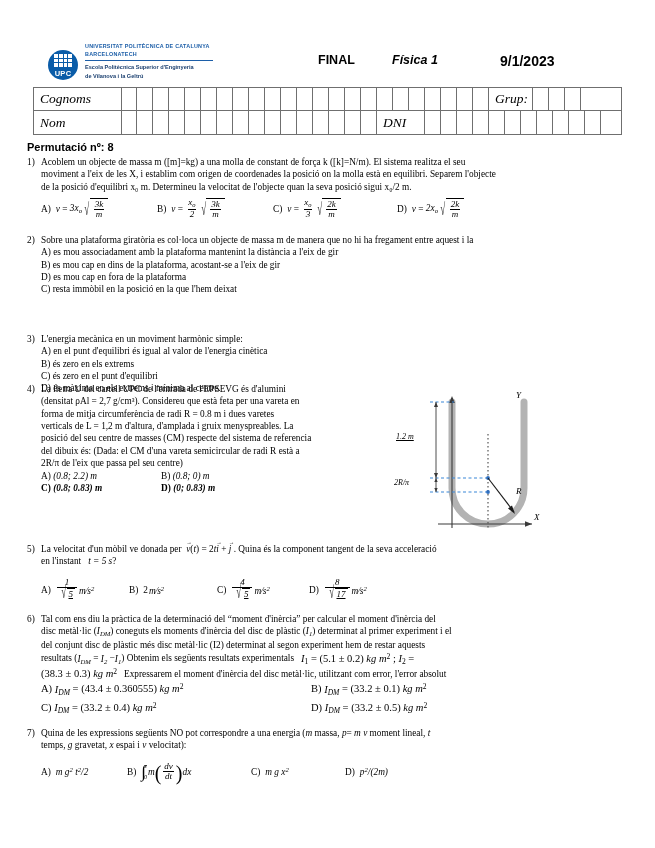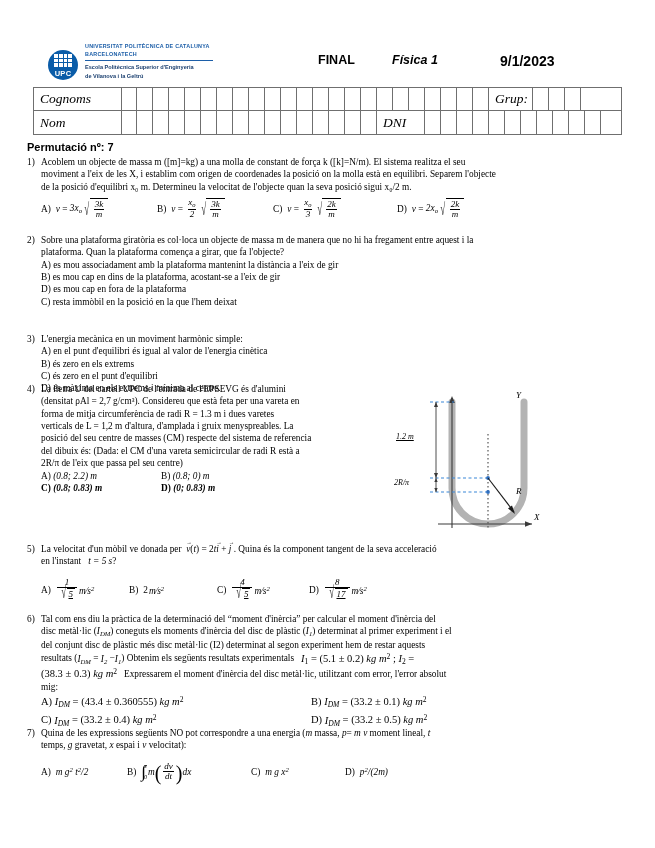--- a/index.html
+++ b/index.html
@@ -384,21 +384,21 @@
       <div class="fgcell" style="width:16px"></div>
       <div class="fgcell" style="width:16px"></div>
       <div class="fgcell" style="width:16px"></div>
       <div class="fgcell" style="width:16px"></div>
       <div class="fgcell" style="width:16px"></div>
       <div class="fgcell" style="width:16px"></div>
       <div class="fgcell" style="width:16px"></div>
     </div>
   </div>
 
-  <div class="perm">Permutació nº: 7</div>
+  <div class="perm">Permutació nº: 8</div>
 
   <div class="qblock" style="left:27px; top:156px; width:600px;">
     <div class="qnum">1)</div>
     <div class="qbody">
       <div>Acoblem un objecte de massa   m    ([m]=kg) a una molla de constant de força   k   ([k]=N/m). El sistema realitza el seu</div>
       <div>moviment a l'eix de les X,  i establim com origen de coordenades la posició on la molla està en equilibri. Separem l'objecte</div>
       <div>de la posició d'equilibri   x₀ m. Determineu la velocitat de l'objecte quan la seva posició sigui x₀/2 m.</div>
     </div>
   </div>
 
@@ -452,21 +452,20 @@
               <span class="den"><span class="it">m</span></span>
             </span></span>
         </span>
     </div>
   </div>
 
   <div class="qblock" style="left:27px; top:234px; width:600px;">
     <div class="qnum">2)</div>
     <div class="qbody">
       <div>Sobre una plataforma giratòria es col·loca un objecte de massa m de manera que no hi ha fregament entre aquest i la</div>
-      <div>plataforma. Quan la plataforma comença a girar, que fa l'objecte?</div>
     </div>
     <div class="opt-line">
       <span>A)</span>
       <span>es mou associadament amb la plataforma mantenint la distància a l'eix de gir</span>
     </div>
     <div class="opt-line">
       <span>B)</span>
       <span>es mou cap en dins de la plataforma, acostant-se a l'eix de gir</span>
     </div>
     <div class="opt-line">
@@ -500,21 +499,21 @@
       <span>D)</span>
       <span>és màxima en els extrems i mínima al centre.</span>
     </div>
   </div>
 
   <div class="qblock" style="left:27px; top:383px; width:392px;">
     <div class="qnum">4)</div>
     <div class="qbody">
       <div>La lletra U del cartell UPC de l'entrada de l'EPSEVG és d'alumini</div>
       <div>(densitat ρAl = 2,7 g/cm³). Considereu que està feta per una vareta en</div>
-      <div>forma de mitja circumferència de radi   R = 1.3 m   i dues varetes</div>
+      <div>forma de mitja circumferència de radi   R = 0.8 m   i dues varetes</div>
       <div>verticals de L = 1,2 m d'altura, d'amplada i gruix menyspreables. La</div>
       <div>posició del seu centre de masses (CM) respecte del sistema de referencia</div>
       <div>del dibuix és:      (Dada: el CM d'una vareta semicircular de radi R està a</div>
       <div>2R/π de l'eix que passa pel seu centre)</div>
     </div>
     <div style="margin-left:14px; display:flex;">
       <div style="width:120px">
         <span>A)</span>
         <span class="it">(0.8; 2.2) m</span>
       </div>
@@ -624,21 +623,20 @@
   </div>
 
   <div class="qblock" style="left:27px; top:613px; width:604px;">
     <div class="qnum">6)</div>
     <div class="qbody">
       <div>Tal com ens diu la pràctica de la determinació del “moment d'inèrcia” per calcular el moment d'inèrcia del</div>
       <div>disc metàl·lic (<span class="it">I<span class="sub">DM</span></span>) coneguts els moments d'inèrcia del disc de plàstic (<span class="it">I<span class="sub">1</span></span>) determinat al primer experiment i el</div>
       <div>del conjunt disc de plàstic més disc metàl·lic (I2) determinat al segon experiment hem de restar aquests</div>
       <div>resultats (<span class="it">I<span class="sub">DM</span></span> = <span class="it">I<span class="sub">2</span></span> −<span class="it">I<span class="sub">1</span></span>) Obtenim els següents resultats experimentals &nbsp; <span style="font-size:10.5px"><span class="it">I</span><span class="sub">1</span> = (5.1 ± 0.2) <span class="it">kg m</span><span class="sup">2</span> ; <span class="it">I</span><span class="sub">2</span> =</span></div>
       <div><span style="font-size:10.5px">(38.3 ± 0.3) <span class="it">kg m</span><span class="sup">2</span></span> &nbsp; Expressarem el moment d'inèrcia del disc metàl·lic, utilitzant com error, l'error absolut</div>
-      <div>mig:</div>
     </div>
     <div style="margin-left:14px; display:flex; font-size:10.5px; margin-top:1px;">
       <div style="width:270px">
         <span>A)</span>
         <span class="it">I<span class="sub">DM</span></span> = (43.4 ± 0.360555) <span class="it">kg m</span><span class="sup">2</span>
       </div>
       <div>
         <span>B)</span>
         <span class="it">I<span class="sub">DM</span></span> = (33.2 ± 0.1) <span class="it">kg m</span><span class="sup">2</span>
       </div>

